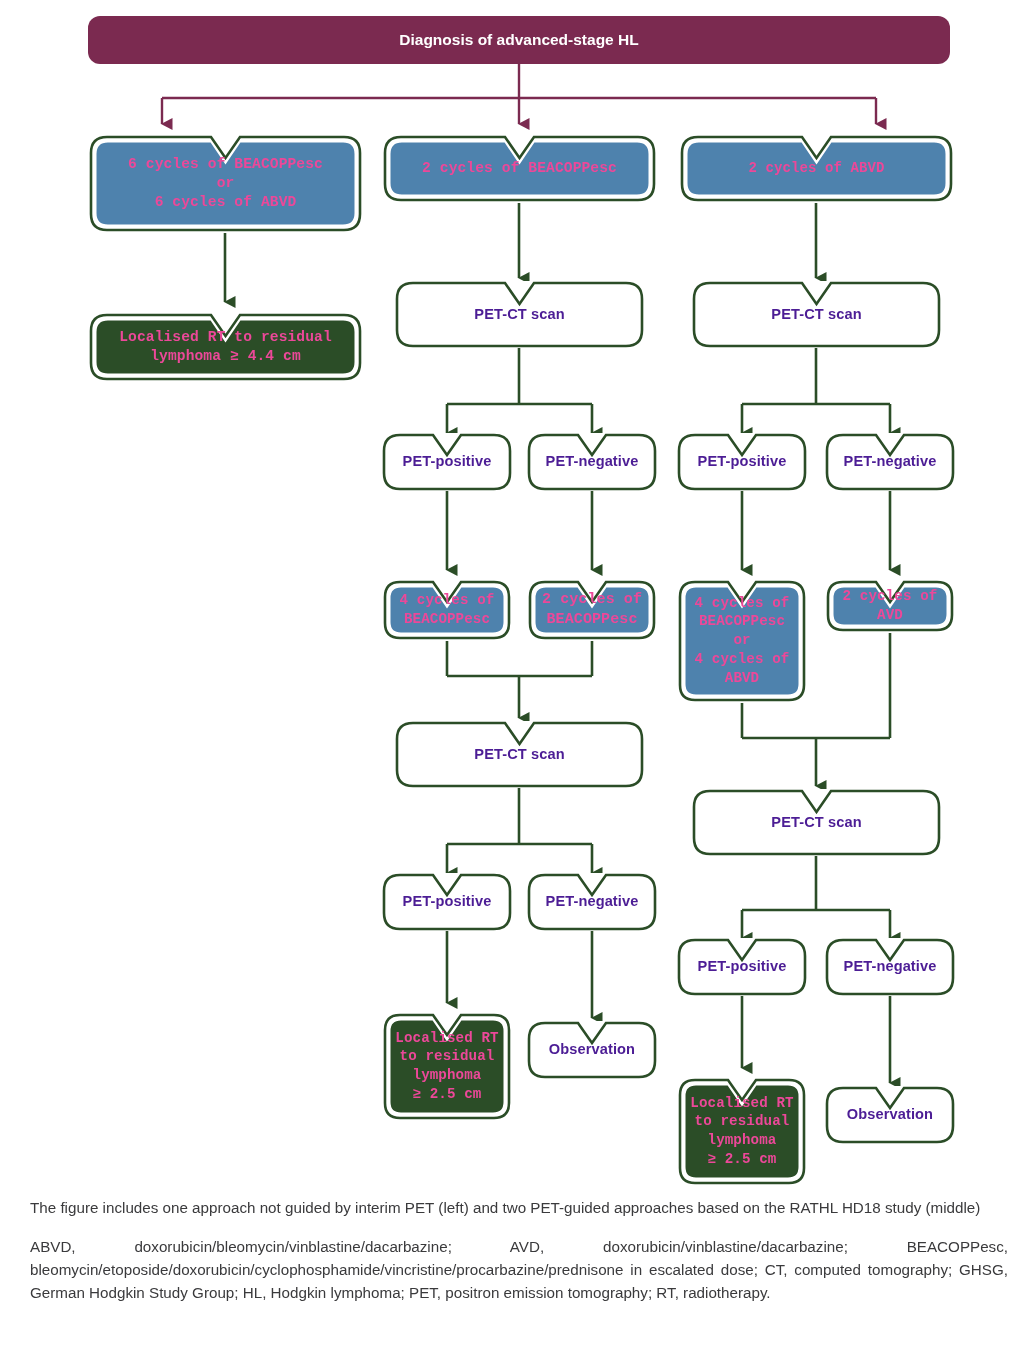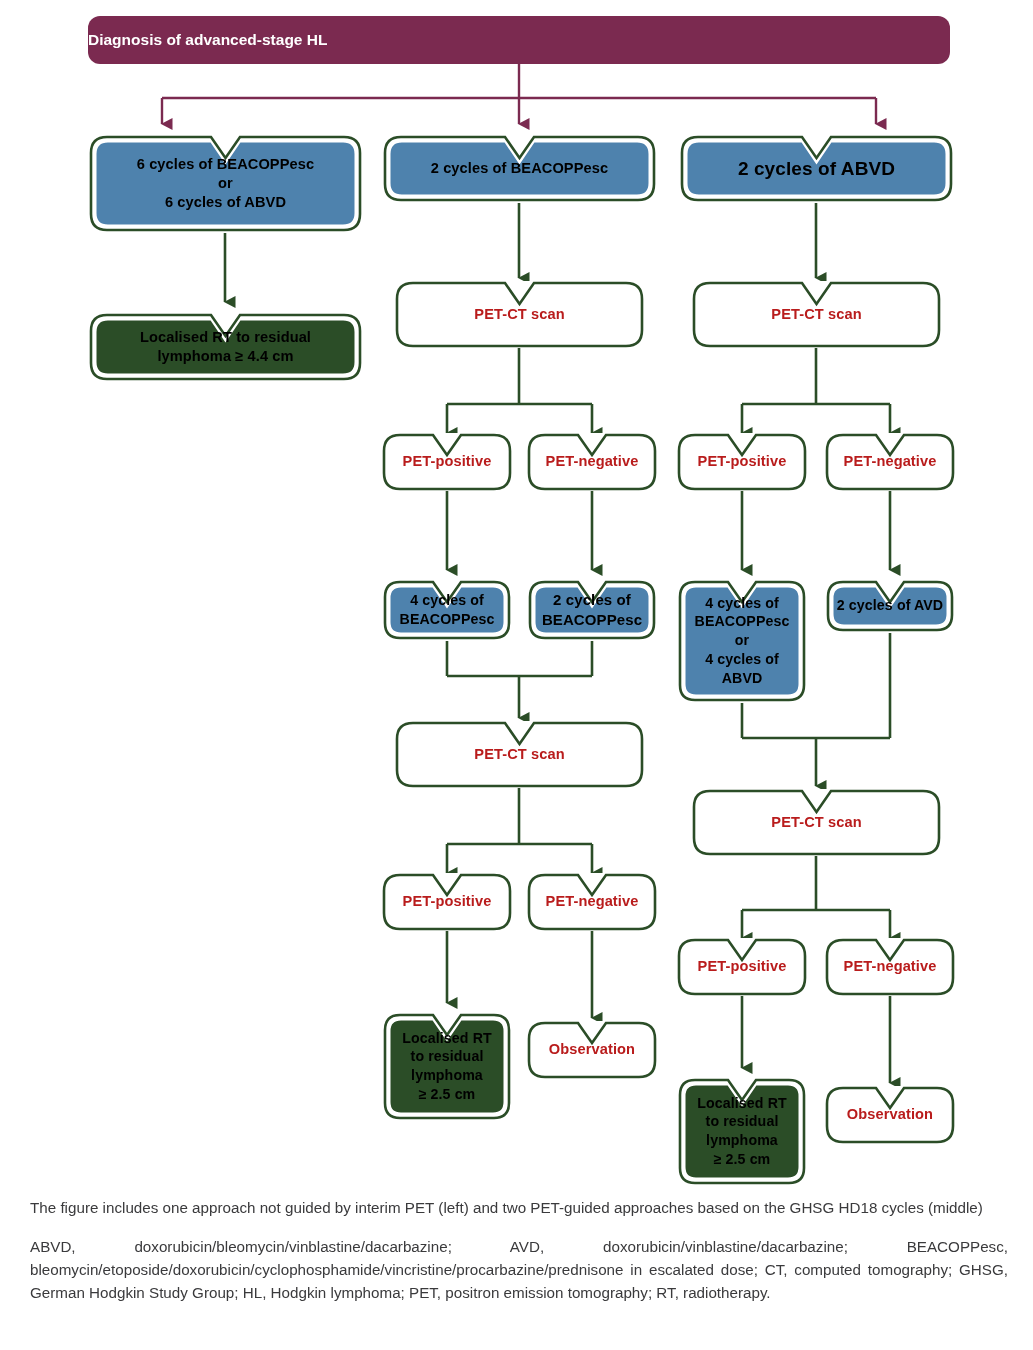--- a/index.html
+++ b/index.html
@@ -32,40 +32,40 @@
   .node .lbl{
     display:block;
     width:100%;
     padding:0 8px;
     white-space:pre-line;
     box-sizing:border-box;
   }
   
   .node.white{
     background:#ffffff;
-    color:#b91c1c;
+    color:#4c1d95;
     border-radius:12px;
   }
   
-  .node.filled{ color:#000000; }
+  .node.filled{ color:#ec4899;font-family:Liberation Mono, monospace; }
 
   .node .shape{
     position:absolute;
     left:0; top:0; right:0; bottom:0;
     z-index:-1;
   }
   .node svg{ display:block; width:100%; height:100%; overflow:visible; }
 
   
   #banner{
     position:absolute;
     box-sizing:border-box;
     display:flex;
     align-items:center;
-    justify-content:flex-start;
+    justify-content:center;
     color:#ffffff;
     font-weight:700;
     border-radius:12px;
     z-index:3;
   }
 
   
   #wires{
     position:absolute;
     left:0; top:0;
@@ -303,21 +303,21 @@
   <div class="node white" style="left:527px; top:1021px; width:130px; height:58px; font-size:14.6px;">
     <span class="shape">
       <svg viewBox="0 0 130 58" preserveAspectRatio="none">
         <path d="M2,18 Q2,2 18,2 L51,2 L65,22 L79,2 L112,2 Q128,2 128,18
                  L128,40 Q128,56 112,56 L18,56 Q2,56 2,40 Z" fill="#ffffff" stroke="#2B4D27" stroke-width="2.6"></path>
       </svg>
     </span>
     <span class="lbl">Observation</span>
   </div>
 
-  <div class="node filled" style="left:679px; top:134px; width:275px; height:69px; font-size:19px;justify-content:center;">
+  <div class="node filled" style="left:679px; top:134px; width:275px; height:69px; font-size:14px;justify-content:center;">
     <span class="shape">
       <svg viewBox="0 0 275 69" preserveAspectRatio="none">
         <path d="M6,20 Q6,6 20,6 L124,6 L137.5,26 L151,6 L255,6 Q269,6 269,20
                  L269,49 Q269,63 255,63 L20,63 Q6,63 6,49 Z" fill="#4E82AD" stroke="#ffffff" stroke-width="5"></path>
         <path d="M3,19 Q3,3 19,3 L123,3 L137.5,24 L152,3 L256,3 Q272,3 272,19
                  L272,50 Q272,66 256,66 L19,66 Q3,66 3,50 Z" fill="none" stroke="#2B4D27" stroke-width="2.6"></path>
       </svg>
     </span>
     <span class="lbl">2 cycles of ABVD</span>
   </div>
@@ -429,17 +429,17 @@
     <span class="shape">
       <svg viewBox="0 0 130 58" preserveAspectRatio="none">
         <path d="M2,18 Q2,2 18,2 L51,2 L65,22 L79,2 L112,2 Q128,2 128,18
                  L128,40 Q128,56 112,56 L18,56 Q2,56 2,40 Z" fill="#ffffff" stroke="#2B4D27" stroke-width="2.6"></path>
       </svg>
     </span>
     <span class="lbl">Observation</span>
   </div>
 
   <div id="caption">
-    <p class="cap-line">The figure includes one approach not guided by interim PET (left) and two PET-guided approaches based on the GHSG HD18 cycles (middle)</p>
+    <p class="cap-line">The figure includes one approach not guided by interim PET (left) and two PET-guided approaches based on the RATHL HD18 study (middle)</p>
     <p id="abbrevs">ABVD, doxorubicin/bleomycin/vinblastine/dacarbazine; AVD, doxorubicin/vinblastine/dacarbazine; BEACOPPesc, bleomycin/etoposide/doxorubicin/cyclophosphamide/vincristine/procarbazine/prednisone in escalated dose; CT, computed tomography; GHSG, German Hodgkin Study Group; HL, Hodgkin lymphoma; PET, positron emission tomography; RT, radiotherapy.</p>
   </div>
 
 </div>
 
 </body></html>

